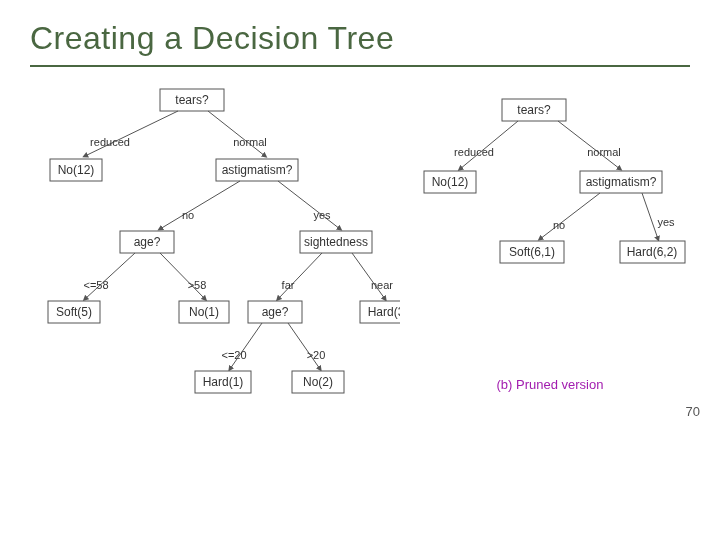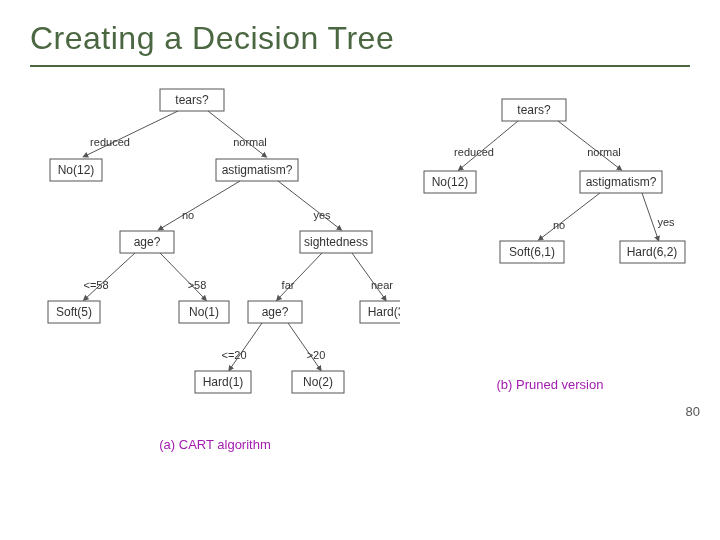--- a/index.html
+++ b/index.html
@@ -127,21 +127,20 @@
 
         <rect x="262" y="290" width="52" height="22" fill="white" stroke="#555" stroke-width="1"></rect>
         <text x="288" y="305" text-anchor="middle" font-size="12" fill="#333">No(2)</text>
 
         <defs>
           <marker id="arrow" markerWidth="6" markerHeight="6" refX="3" refY="3" orient="auto">
             <path d="M0,0 L0,6 L6,3 z" fill="#555"></path>
           </marker>
         </defs>
       </svg>
-      <span class="tree-label">(a)  CART algorithm</span>
     </div>
 
     <div class="tree-container" style="margin-top:10px;">
       <svg width="280" height="280">
 
         <rect x="92" y="8" width="64" height="22" fill="white" stroke="#555" stroke-width="1"></rect>
         <text x="124" y="23" text-anchor="middle" font-size="12" fill="#333">tears?</text>
 
         <line x1="108" y1="30" x2="50" y2="78" stroke="#555" stroke-width="1" marker-end="url(#arrow2)"></line>
         <text x="64" y="65" text-anchor="middle" font-size="11" fill="#333">reduced</text>
@@ -171,14 +170,14 @@
           <marker id="arrow2" markerWidth="6" markerHeight="6" refX="3" refY="3" orient="auto">
             <path d="M0,0 L0,6 L6,3 z" fill="#555"></path>
           </marker>
         </defs>
       </svg>
       <span class="tree-label">(b)   Pruned version</span>
     </div>
 
   </div>
 
-  <div class="page-number">80</div>
+  <div class="page-number">70</div>
 </div>
 
 </body></html>

